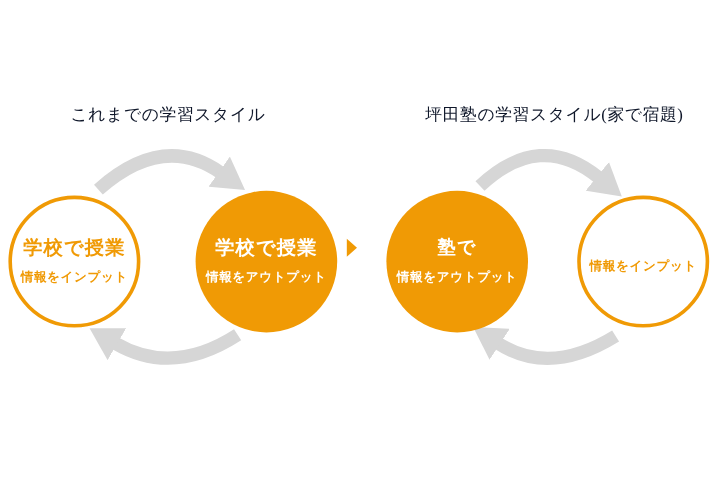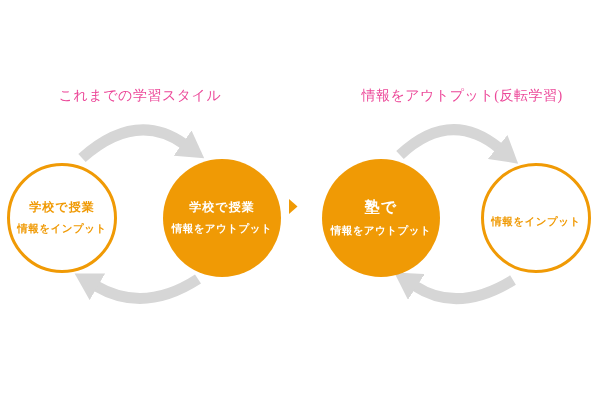--- a/index.html
+++ b/index.html
@@ -12,21 +12,21 @@
     font-family: "Liberation Sans", "DejaVu Sans", sans-serif;
   }
   .arrows-layer { position: absolute; left: 0; top: 0; z-index: 0; }
 
   .section-title {
     position: absolute;
     top: 87px;
     z-index: 2;
     font-family: "Liberation Serif", "DejaVu Serif", serif;
     font-size: 14px;
-    color: #ec4899;
+    color: #0f172a;
     text-align: center;
     letter-spacing: 0.5px;
     white-space: nowrap;
   }
   .title-left  { left: 30px;  width: 220px; }
   .title-right { left: 332px; width: 260px; }
 
   .circle {
     position: absolute;
     z-index: 1;
@@ -46,21 +46,21 @@
   .circle.filled {
     background: var(--orange, #F09A05);
     color: #ffffff;
   }
   .c1 { left: 7px;   top: 163px; width: 110px; height: 110px; }
   .c2 { left: 163px; top: 159px; width: 118px; height: 118px; }
   .c3 { left: 322px; top: 159px; width: 118px; height: 118px; }
   .c4 { left: 481px; top: 163px; width: 110px; height: 110px; }
 
   .circle .main {
-    font-size: 12px;
+    font-size: 16px;
     font-weight: bold;
     letter-spacing: 1px;
     line-height: 1.2;
     white-space: nowrap;
     font-family: Liberation Serif, serif;
   }
   .c3 .main-l1 { font-size: 15px; font-weight: bold; letter-spacing: 1px; line-height: 1.25; white-space: nowrap; }
   .c3 .main-l2 { font-size: 13px; font-weight: bold; letter-spacing: 0.5px; line-height: 1.3; white-space: nowrap; }
   .circle .sub {
     font-size: 10.5px;
@@ -83,21 +83,21 @@
     </defs>
     <path d="M82,158 Q136,110 184,144" fill="none" stroke="#D6D6D6" stroke-width="11" marker-end="url(#ah)"></path>
     <path d="M198,279 Q144,314 96,286" fill="none" stroke="#D6D6D6" stroke-width="11" marker-end="url(#ah)"></path>
     <path d="M400,155 Q450,108 499,148" fill="none" stroke="#D6D6D6" stroke-width="11" marker-end="url(#ah)"></path>
     <path d="M513,280 Q458,314 415,286" fill="none" stroke="#D6D6D6" stroke-width="11" marker-end="url(#ah)"></path>
     <polygon points="289,199 297.5,206.5 289,214" fill="#F09A05"></polygon>
   </svg>
 
   <div class="section-title title-left">これまでの学習スタイル</div>
 
-  <div class="section-title title-right">情報をアウトプット(反転学習)</div>
+  <div class="section-title title-right">坪田塾の学習スタイル(家で宿題)</div>
 
   <div class="circle outline c1">
     <div class="main">学校で授業</div>
     <div class="sub">情報をインプット</div>
   </div>
 
   <div class="circle filled c2">
     <div class="main">学校で授業</div>
     <div class="sub">情報をアウトプット</div>
   </div>

